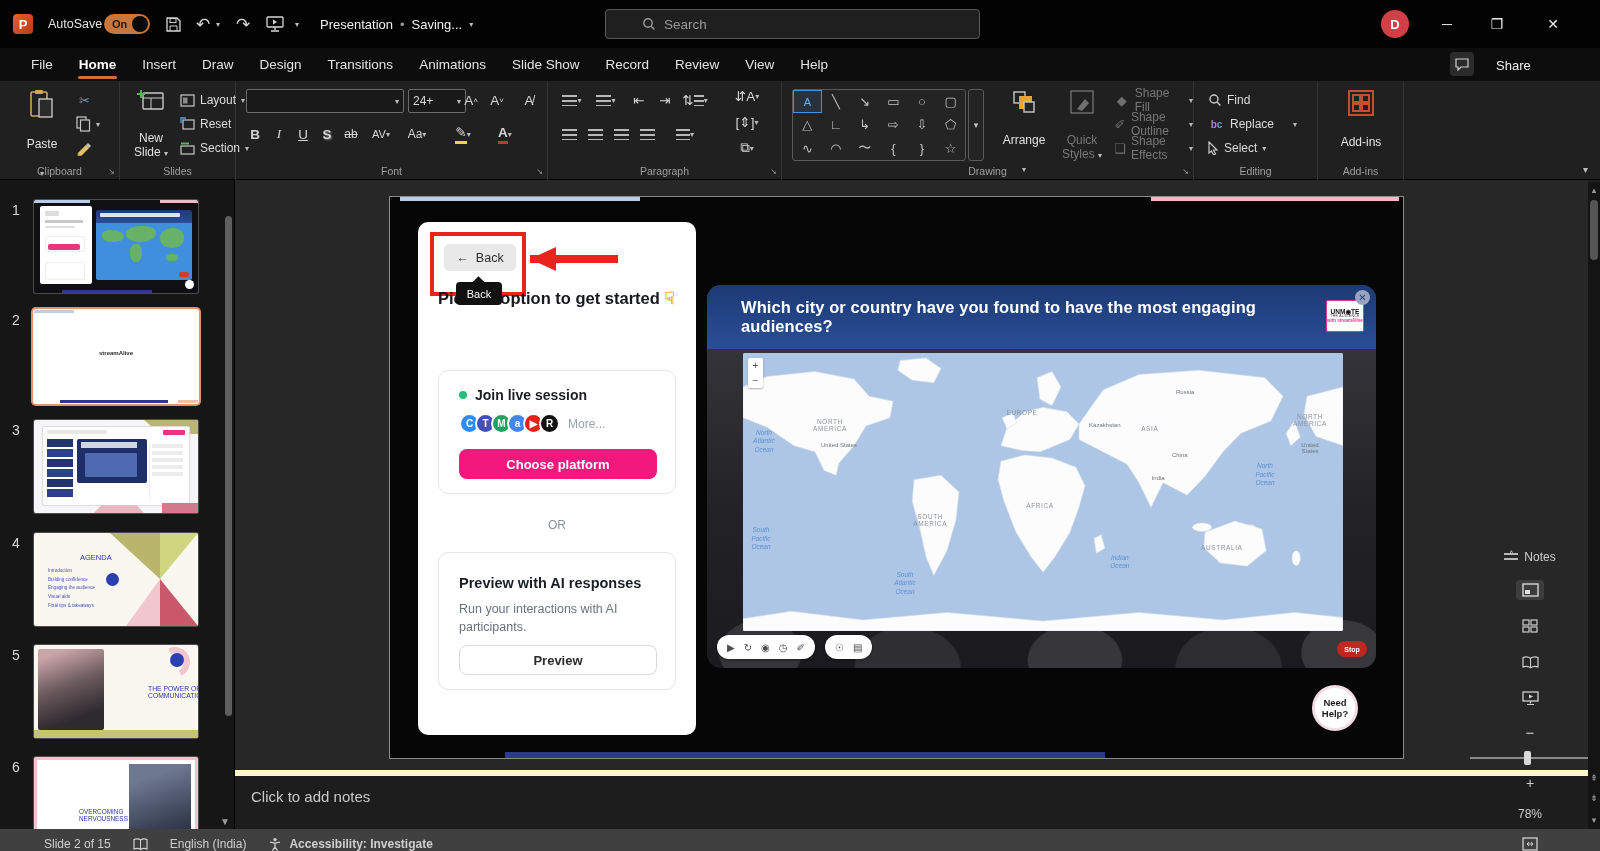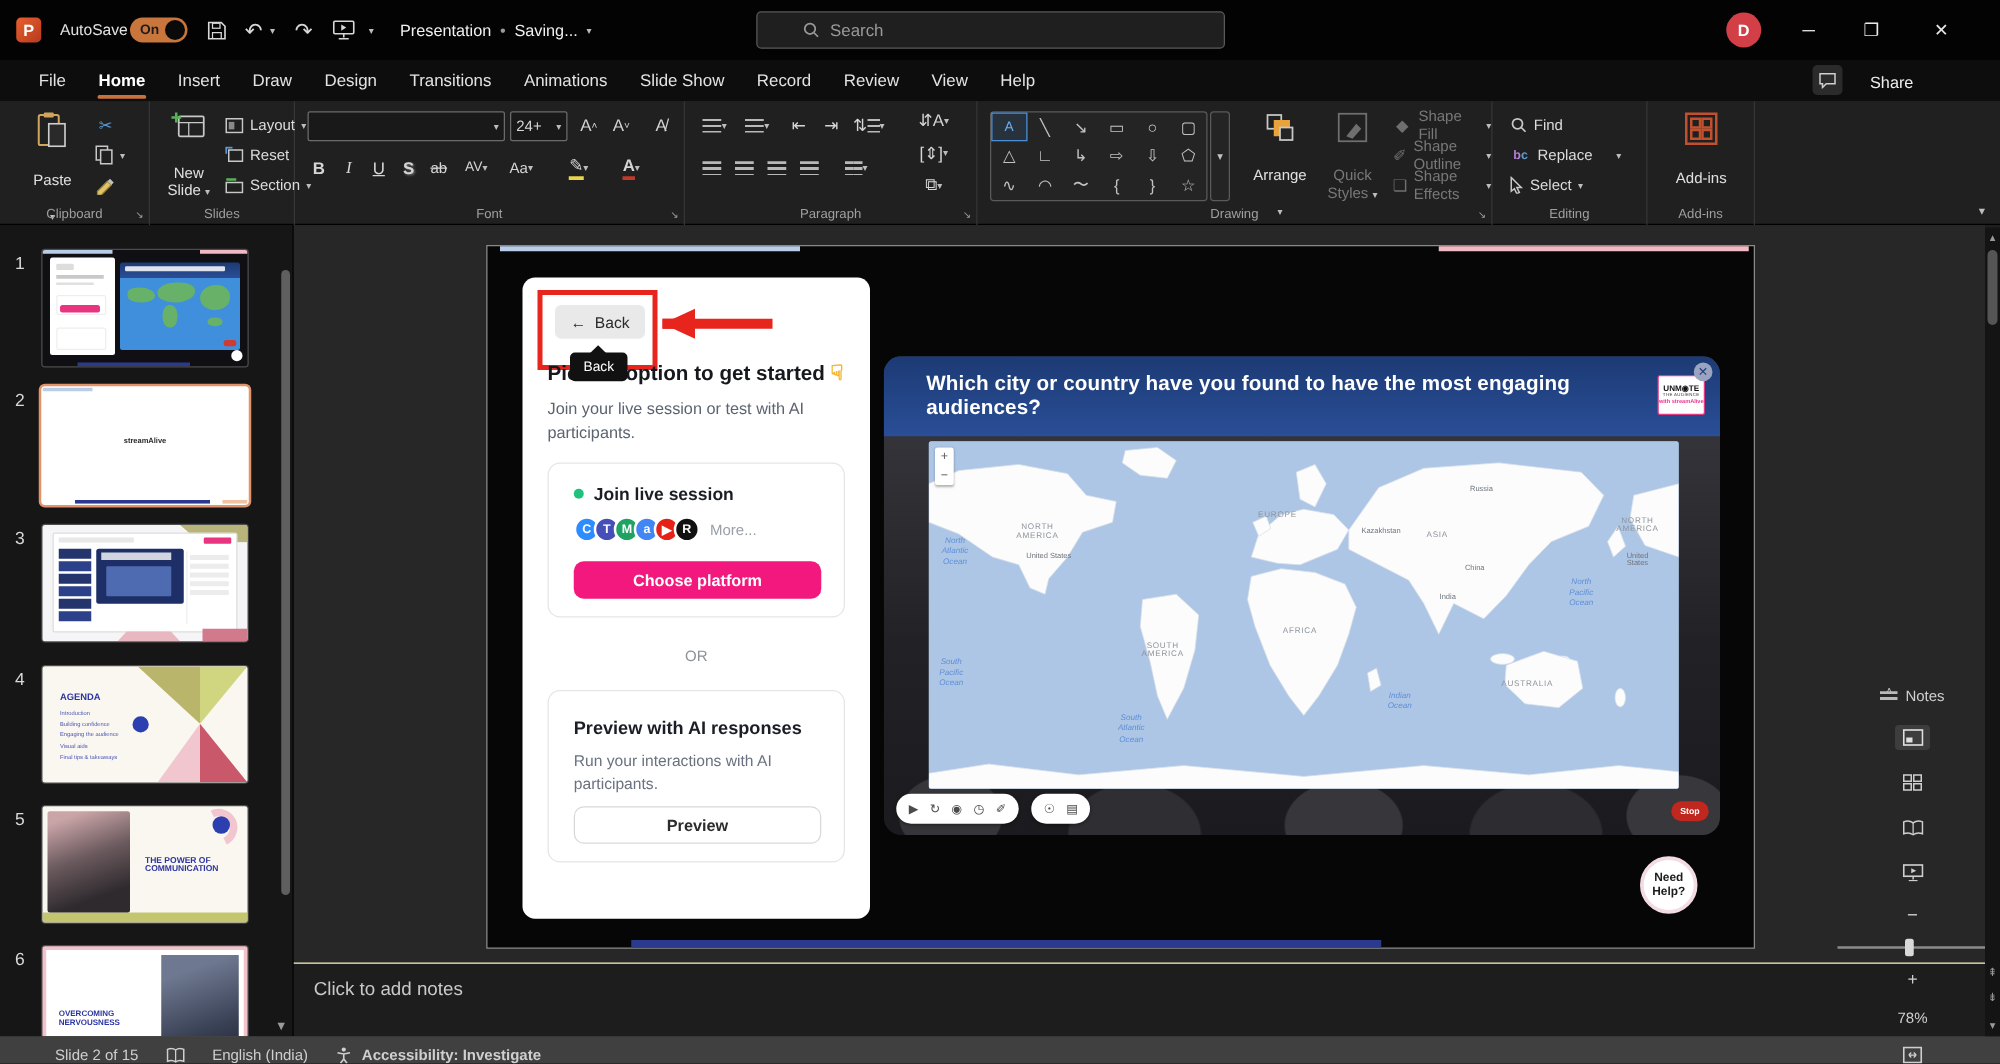--- a/index.html
+++ b/index.html
@@ -56,21 +56,21 @@
   #thumbpanel{position:absolute;left:0;top:180px;width:235px;height:649px;background:#161616;border-right:1px solid #000;overflow:hidden;}
   .tnum{position:absolute;left:12px;font-size:14px;color:#d8d8d8;}
   .thumb{position:absolute;left:34px;width:164px;height:93px;background:#fff;border-radius:2px;overflow:hidden;box-shadow:0 0 0 1px #4c4c4c;}
   .thumb.selected{box-shadow:0 0 0 1px #fff,0 0 0 3px #e2936a;}
   #panel-scroll{position:absolute;right:2px;top:24px;width:7px;height:600px;}
   #panel-scroll .pthumb{position:absolute;top:12px;left:0;width:7px;height:500px;border-radius:4px;background:#5f5f5f;}
   #panel-down{position:absolute;right:4px;bottom:2px;color:#9a9a9a;font-size:10px;}
 
   
   .mini-stripe{position:absolute;height:3px;}
-  .mini-text{position:absolute;color:#27309d;font-weight:bold;}
+  .mini-text{position:absolute;color:#27309d;font-weight:normal;margin-left:32px;}
 
   
   #editor{position:absolute;left:235px;top:180px;width:1353px;height:590px;background:#272727;}
   #slide{position:absolute;left:155px;top:17px;width:1013px;height:561px;background:#060606;box-shadow:0 0 0 1px #8b8b8b;}
   .slide-stripe{position:absolute;height:4px;}
 
   
   #card{position:absolute;left:28px;top:25px;width:278px;height:513px;background:#fff;border-radius:10px;padding:0;}
   #back-btn{position:absolute;left:26px;top:22px;width:72px;height:27px;background:#e9e9e9;border-radius:5px;display:flex;align-items:center;justify-content:center;gap:7px;color:#2b2b2b;font-size:12.5px;}
   #back-highlight{position:absolute;left:12px;top:10px;width:96px;height:64px;border:4px solid #e8251d;}
@@ -114,21 +114,21 @@
   #map svg{position:absolute;left:0;top:0;}
   .mlabel{position:absolute;transform:translate(-50%,-50%);font-size:6.5px;color:#8d939b;letter-spacing:.6px;white-space:pre-line;text-align:center;}
   .clabel{position:absolute;transform:translate(-50%,-50%);font-size:6px;color:#6f757d;white-space:pre-line;text-align:center;}
   .olabel{position:absolute;transform:translate(-50%,-50%);font-size:6.5px;color:#5e8fd6;font-style:italic;white-space:pre-line;text-align:center;line-height:1.3;}
   #map-zoom{position:absolute;left:5px;top:5px;width:15px;height:30px;background:#fff;border-radius:2px;color:#555;font-size:10px;display:flex;flex-direction:column;align-items:center;justify-content:space-between;padding:2px 0;box-shadow:0 1px 2px rgba(0,0,0,.3);}
   .pill{position:absolute;bottom:9px;height:24px;background:#fff;border-radius:13px;display:flex;align-items:center;gap:9px;padding:0 10px;color:#4c4c4c;font-size:10px;box-shadow:0 1px 3px rgba(0,0,0,.4);}
   #stop-btn{position:absolute;right:9px;bottom:11px;width:30px;height:16px;background:#c0271f;border-radius:9px;color:#fff;font-size:7px;font-weight:bold;display:flex;align-items:center;justify-content:center;}
   #need-help{position:absolute;left:922px;top:488px;width:46px;height:46px;border-radius:50%;background:#fff;border:3px solid #f3dbe4;color:#1c1c1c;font-size:9.5px;font-weight:bold;display:flex;flex-direction:column;align-items:center;justify-content:center;line-height:1.2;}
 
   
-  #notes{position:absolute;left:235px;top:770px;width:1353px;height:59px;background:#1d1d1d;border-top:1px solid #fef9c3;}
+  #notes{position:absolute;left:235px;top:770px;width:1353px;height:59px;background:#1d1d1d;border-top:6px solid #fef9c3;}
   #notes-text{position:absolute;left:16px;top:12px;color:#c9c9c9;font-size:15px;}
   #statusbar{position:absolute;left:0;top:829px;width:1600px;height:22px;background:#404040;display:flex;align-items:flex-end;color:#cfcfcf;font-size:12px;gap:11px;}
   .sb-left{display:flex;align-items:center;gap:22px;margin-left:44px;}
   .sb-right{margin-left:auto;display:flex;align-items:center;gap:16px;margin-right:10px;flex-direction:column;}
   .viewbtn{width:28px;height:20px;display:flex;align-items:center;justify-content:center;border-radius:3px;}
   .viewbtn.active{background:#3d3d3d;}
   #zoom-slider{width:120px;height:2px;background:#8a8a8a;position:relative;}
   #zoom-thumb{position:absolute;left:45%;top:-6px;width:7px;height:14px;background:#d9d9d9;border-radius:2px;}
 
   
@@ -283,21 +283,21 @@
         <span>Section</span>
           <span class="chev">▾</span>
       </div>
       <div class="glabel">Slides</div>
     </div>
 
     <div class="group" style="left:236px;width:312px">
       <div class="combo" style="left:10px;top:8px;width:158px">
           <span class="chev">▾</span>
         </div>
-      <div class="combo" style="left:172px;top:8px;width:46px">
+      <div class="combo" style="left:172px;top:8px;width:58px">
           <span>24+</span>
           <span class="chev">▾</span>
         </div>
       <div class="fbtn abs" style="left:224px;top:8px">A<span style="font-size:8px">˄</span></div>
       <div class="fbtn abs" style="left:250px;top:8px">A<span style="font-size:8px">˅</span></div>
       <div class="fbtn abs" style="left:282px;top:8px">A̸</div>
       <div class="fbtn abs" style="left:8px;top:42px;font-weight:bold">B</div>
       <div class="fbtn abs" style="left:32px;top:42px;font-style:italic;font-family:'Liberation Serif',serif">I</div>
       <div class="fbtn abs" style="left:56px;top:42px;text-decoration:underline">U</div>
       <div class="fbtn abs" style="left:80px;top:42px;font-weight:bold;text-shadow:1px 1px 2px #777">S</div>
@@ -578,21 +578,20 @@
           </div>
         <svg id="red-arrow" width="92" height="26" viewBox="0 0 92 26">
           <path d="M2 13h66" stroke="#e8251d" stroke-width="8"></path>
           <path d="M24 13L2 13" stroke="#e8251d" stroke-width="8"></path>
           <path d="M28 1L2 13l26 12z" fill="#e8251d"></path>
           <path d="M68 9h22v8H68z" fill="#e8251d"></path>
         </svg>
         <div id="card-heading">
           <span>Pick an option to get started</span> <span class="emoji">☟</span>
         </div>
-        <div id="card-sub">Join your live session or test with AI participants.</div>
 
         <div class="inner-card" id="join-card">
           <div class="jtitle">
               <span class="gdot"></span>
               <span>Join live session</span>
             </div>
           <div id="platforms">
             <span class="pf" style="background:#2d8cff">C</span>
             <span class="pf" style="background:#464eb8">T</span>
             <span class="pf" style="background:#1ea362">M</span>

